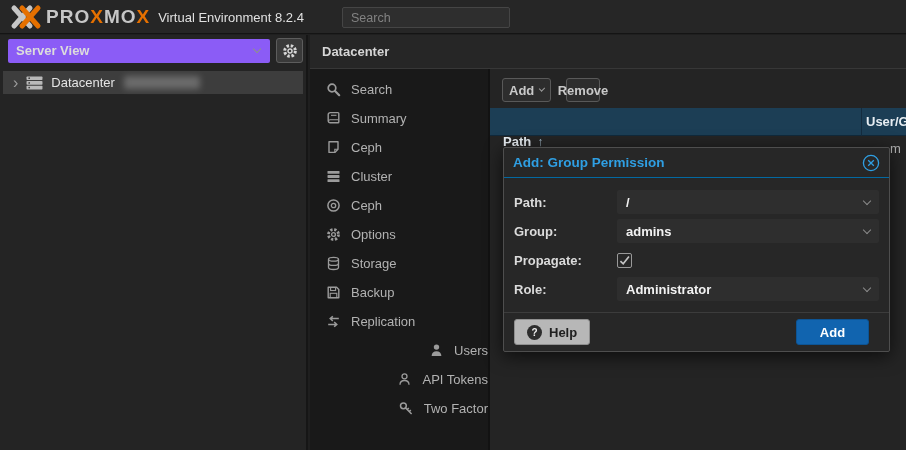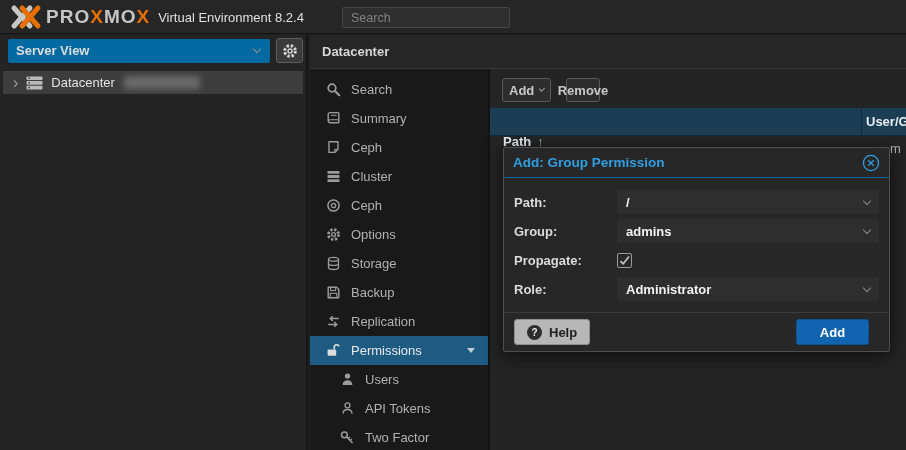--- a/index.html
+++ b/index.html
@@ -20,21 +20,21 @@
   .version { color:#e0e0e0; font-size:13px; margin-left:8px; margin-top:2px; }
   .search { position:absolute; left:342px; top:7px; width:168px; height:21px;
     background:#2e2e2e; border:1px solid #454545; border-radius:2px;
     color:#bdbdbd; padding:0 8px; font-size:12.5px; outline:none; }
   .search::placeholder { color:#828282; }
 
   
   .left { position:absolute; top:35px; left:0; width:308px; height:415px;
     background:#242424; border-right:2px solid #161616; }
   .viewrow { display:flex; align-items:center; padding:3px 3px 0 8px; }
-  .viewsel { flex:1; height:24px; background:#0369a1; border-radius:2px;
+  .viewsel { flex:1; height:24px; background:#8b5cf6; border-radius:2px;
     display:flex; align-items:center; justify-content:space-between;
     padding:0 10px 0 8px; font-weight:bold; color:#dcdcdc; cursor:pointer; }
   .chev { width:6px; height:6px; border-right:1.6px solid #8f8f8f;
     border-bottom:1.6px solid #8f8f8f; transform:rotate(45deg); display:inline-block; margin-top:-3px; }
   .gearbtn { width:27px; height:25px; margin-left:6px; background:#3a3a3a;
     border:1px solid #5d5d5d; border-radius:3px; display:flex; align-items:center;
     justify-content:center; padding:0; cursor:pointer; }
   .treerow { margin:8px 3px 0 3px; height:23px; background:#3d3d3d;
     display:flex; align-items:center; padding-left:10px; color:#e4e4e4; cursor:pointer; }
   .twisty { color:#9c9c9c; font-size:16px; line-height:1; margin-right:8px; }
@@ -46,21 +46,21 @@
   .right { position:absolute; left:310px; top:35px; width:596px; height:415px; }
   .crumb { height:34px; background:#262626; border-bottom:1px solid #373737;
     display:flex; align-items:center; padding-left:12px; font-weight:bold; color:#d6d6d6; }
   .rbody { display:flex; height:381px; }
 
   
   .menu { width:180px; flex:none; background:#191919; border-right:2px solid #121212; padding-top:6px; }
   .mi { height:29px; display:flex; align-items:center; padding-left:16px;
     color:#b2b2b2; cursor:pointer; position:relative; }
   .mi .ic { width:15px; height:15px; margin-right:10px; flex:none; color:#9b9b9b; }
-  .mi.sub { padding-left:30px; }
+  .mi.sub { padding-left:30px;justify-content:flex-end; }
   .mi.sel { background:#1e5b82; color:#e9e9e9; }
   .mi.sel .ic { color:#dcdcdc; }
   .caret { position:absolute; right:13px; width:0; height:0;
     border-left:4.5px solid transparent; border-right:4.5px solid transparent;
     border-top:5.5px solid #c2cdd6; }
 
   
   .content { flex:1; position:relative; background:#242424; overflow:hidden; }
   .tbtn { position:absolute; top:9px; height:24px; background:#2d2d2d;
     border:1px solid #595959; border-radius:3px; color:#c9c9c9; font-size:13px;
@@ -224,28 +224,20 @@
           </svg>
         <span>Backup</span>
       </div>
       <div class="mi">
         <svg class="ic" viewBox="0 0 15 15" fill="none" stroke="currentColor" stroke-width="1.5">
             <path d="M12.8 4.6 H4.4 M6.8 2.2 L4.2 4.6 L6.8 7"></path>
             <path d="M2.2 10.4 H10.6 M8.2 8 L10.8 10.4 L8.2 12.8"></path>
           </svg>
         <span>Replication</span>
       </div>
-      <div class="mi sel">
-        <svg class="ic" viewBox="0 0 15 15">
-            <rect x="1.6" y="6.4" width="8.6" height="6.4" rx="1" fill="currentColor"></rect>
-            <path d="M8.2 6.2 V4.4 A2.6 2.6 0 0 1 13.2 3.4" fill="none" stroke="currentColor" stroke-width="1.6"></path>
-          </svg>
-        <span>Permissions</span>
-        <span class="caret"></span>
-      </div>
       <div class="mi sub">
         <svg class="ic" viewBox="0 0 15 15" fill="currentColor">
             <circle cx="7.5" cy="4.1" r="2.7"></circle>
             <path d="M2.6 13 C2.6 9.9 4.7 8.3 7.5 8.3 S12.4 9.9 12.4 13 Z"></path>
           </svg>
         <span>Users</span>
       </div>
       <div class="mi sub">
         <svg class="ic" viewBox="0 0 15 15" fill="none" stroke="currentColor" stroke-width="1.3">
             <circle cx="7.5" cy="4.3" r="2.5"></circle>

